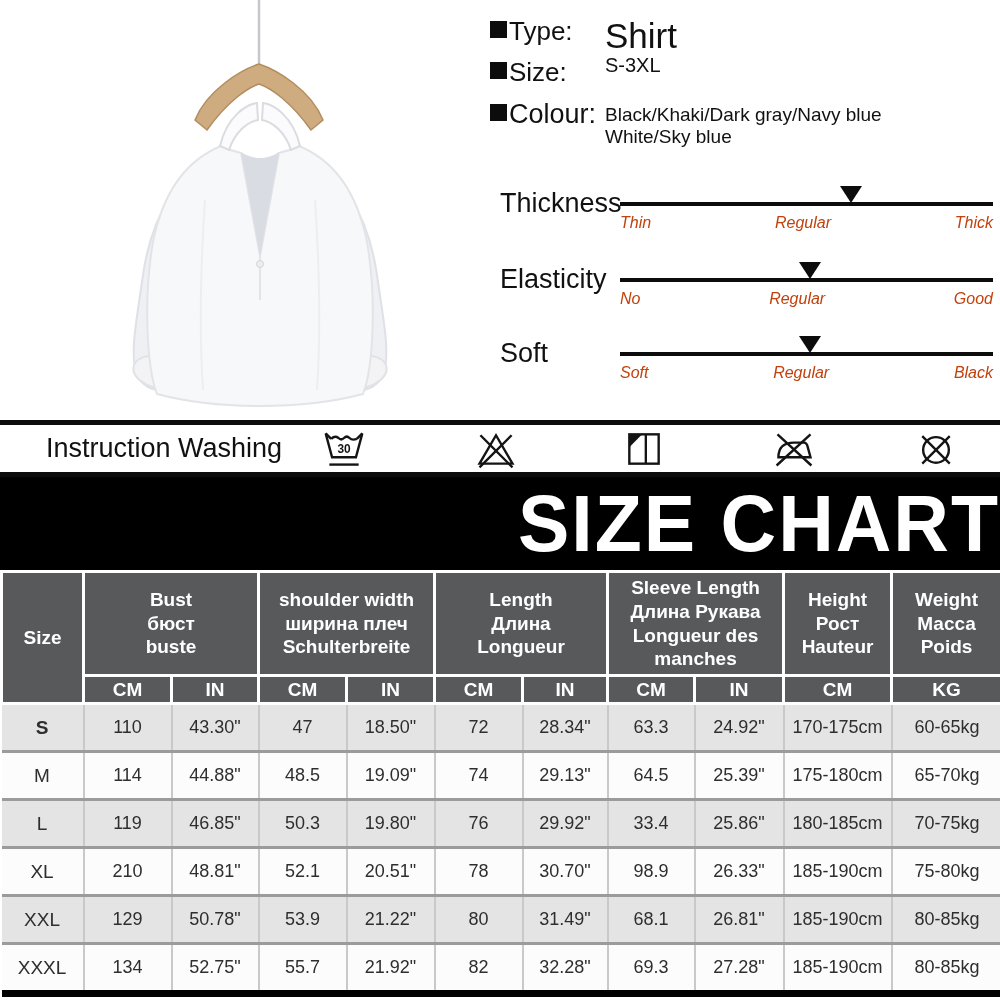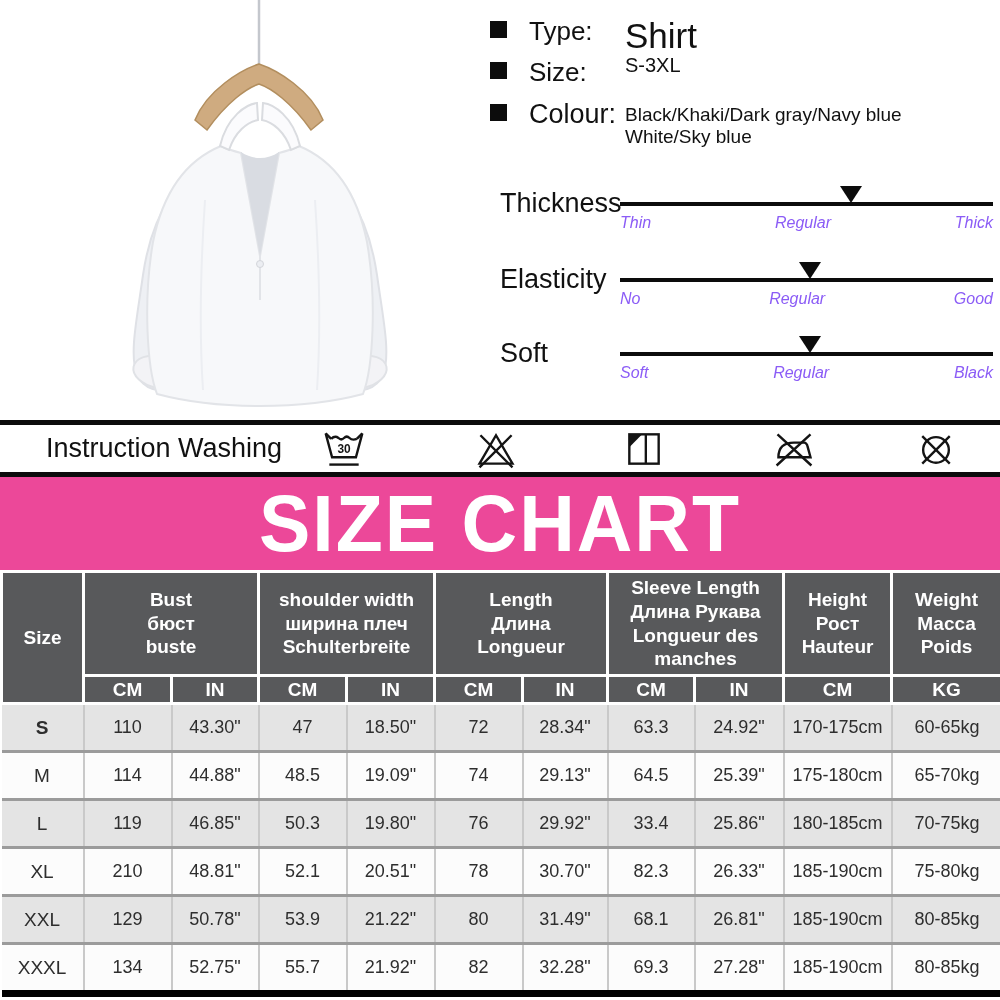--- a/index.html
+++ b/index.html
@@ -5,54 +5,54 @@
   html,body{margin:0;padding:0;background:#fff}
   .page{position:relative;width:1000px;height:1000px;background:#fff;overflow:hidden;
         font-family:"Liberation Sans","DejaVu Sans",sans-serif;color:#111}
 
   
   .photo{position:absolute;left:55px;top:0;width:410px;height:416px}
 
   
   .spec-row{position:absolute;left:490px;display:flex;align-items:flex-start}
   .bullet{width:17px;height:17px;background:#0c0c0c;margin-top:5px;flex:none}
-  .spec-label{margin-left:22px;width:96px;font-size:26px;flex:none}
+  .spec-label{margin-left:2px;width:96px;font-size:26px;flex:none}
   .spec-value{font-size:35px}
   .spec-row.type{top:16px}
   .spec-row.size{top:57px}
   .spec-row.colour{top:99px}
   .spec-row.size .spec-value{font-size:20px;margin-top:-3px}
   .spec-row.colour .spec-label{font-size:27px}
   .spec-row.colour .spec-value{font-size:19px;line-height:1.18;margin-top:5px;white-space:pre-line}
 
   
   .slider{position:absolute;left:500px;right:7px;height:62px}
   .slider.thickness{top:186px}
   .slider.elasticity{top:262px}
   .slider.soft{top:336px}
   .slider-name{position:absolute;left:0;top:2px;font-size:27px}
   .track-area{position:relative;margin-left:120px;height:22px}
   .track{position:absolute;left:0;right:0;top:16px;height:4px;background:#0c0c0c}
   .marker{position:absolute;top:0;width:0;height:0;
           border-left:11px solid transparent;border-right:11px solid transparent;
           border-top:17px solid #0c0c0c}
   .track-labels{margin-left:120px;display:flex;justify-content:space-between;
-                font-size:16px;font-style:italic;margin-top:6px;color:#8b5cf6}
+                font-size:16px;font-style:italic;margin-top:6px;color:#c2410c}
 
   
   .wash-band{position:absolute;top:420px;left:0;right:0;height:47px;
              border-top:5px solid #0c0c0c;border-bottom:5px solid #0c0c0c}
   .wash-label{position:absolute;left:46px;top:8px;font-size:27px}
   .wash-icon{position:absolute;top:2px;width:44px;height:44px}
   .wash-icon svg{width:100%;height:100%;stroke:#141414;stroke-width:2.6;fill:none}
   .wi-1{left:322px}.wi-2{left:474px}.wi-3{left:622px}.wi-4{left:772px}.wi-5{left:914px}
 
   
-  .chart-title-band{position:absolute;top:477px;left:0;right:0;height:93px;background:#ec4899;
-                    display:flex;align-items:center;justify-content:center}
+  .chart-title-band{position:absolute;top:477px;left:0;right:0;height:93px;background:#000000;
+                    display:flex;align-items:center;justify-content:flex-end}
   .chart-title{font-size:77px;font-weight:bold;color:#fff;letter-spacing:2px;transform:scaleY(1.03)}
 
   table.size-table{position:absolute;top:570px;left:0;width:1000px;border-collapse:collapse;table-layout:fixed}
   .size-table th{background:#58595b;color:#fff;border:3px solid #fff;font-size:19px;font-weight:bold;
                  line-height:1.24;white-space:pre-line;text-align:center;vertical-align:middle;padding:0}
   .th-title{height:101px}
   .th-unit{height:25px}
   .size-table td{text-align:center;font-size:18px;height:45px;padding:0;color:#2e2e2e;
                  border-top:3px solid #9b9b9b;border-left:2px solid #c9c9c9;border-right:2px solid #c9c9c9}
   .size-table td:first-child{border-left:none}
@@ -273,21 +273,21 @@
           <td>70-75kg</td>
         </tr>
         <tr class="row-plain">
           <td class="size-col">XL</td>
           <td>210</td>
           <td>48.81"</td>
           <td>52.1</td>
           <td>20.51"</td>
           <td>78</td>
           <td>30.70"</td>
-          <td>82.3</td>
+          <td>98.9</td>
           <td>26.33"</td>
           <td>185-190cm</td>
           <td>75-80kg</td>
         </tr>
         <tr class="row-shade">
           <td class="size-col">XXL</td>
           <td>129</td>
           <td>50.78"</td>
           <td>53.9</td>
           <td>21.22"</td>

